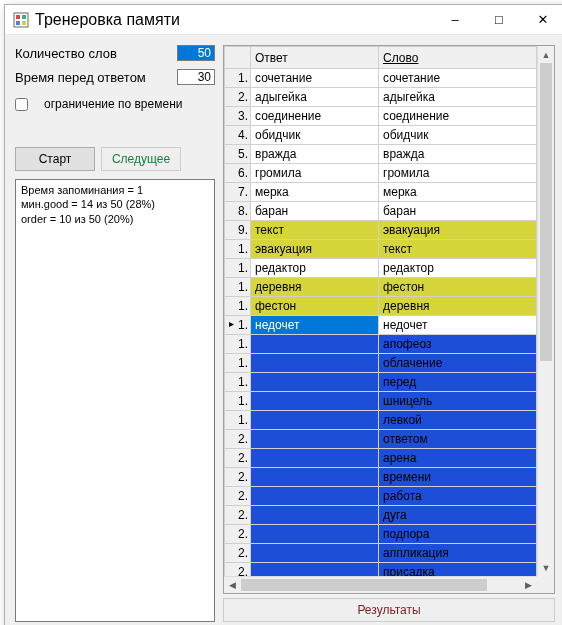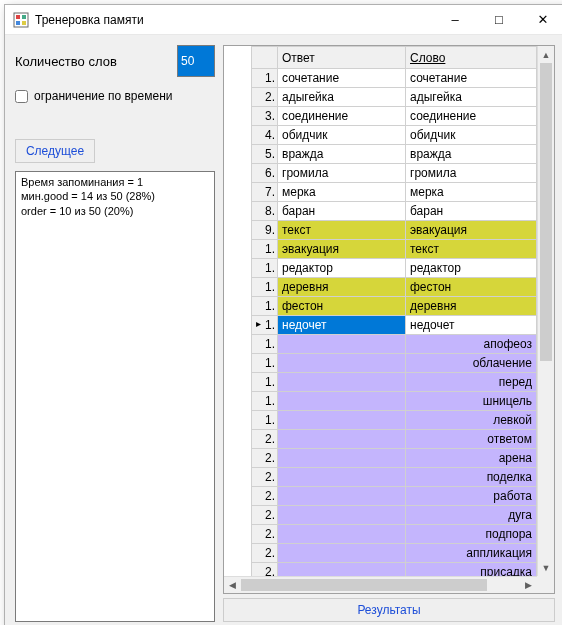--- a/index.html
+++ b/index.html
@@ -27,21 +27,21 @@
     align-items: center;
     padding: 0 0 0 8px;
     border-bottom: 1px solid #e8e8e8;
   }
   .titlebar .icon {
     width: 16px; height: 16px;
     margin-right: 6px;
     display: inline-flex;
     align-items: center; justify-content: center;
   }
-  .titlebar .title { flex: 1; font-size: 12px; }
+  .titlebar .title { flex: 1; font-size: 16px; }
   .titlebar .btns { display: flex; }
   .titlebar .btns div {
     width: 44px; height: 30px;
     display: flex; align-items: center; justify-content: center;
     font-size: 13px;
     font-family: "Segoe UI Symbol", sans-serif;
   }
   .content {
     flex: 1;
     display: flex;
@@ -56,43 +56,44 @@
     gap: 8px;
   }
   .form-row {
     display: flex;
     align-items: center;
     justify-content: space-between;
   }
   .form-row label { font-size: 13px; }
   .form-row input[type=text] {
     width: 38px;
-    height: 32px;
+    height: 16px;
     font-size: 12px;
     border: 1px solid #7a7a7a;
     padding: 1px 3px;
+    text-align: right;
   }
   .sel { background: #0078d7; color: #fff; }
   .chk-row {
-    display: flex; align-items: center; gap: 6px;
+    display: flex; align-items: center; gap: 16px;
     margin-top: 4px;
   }
   .chk-row input { width: 13px; height: 13px; margin:0; }
   .buttons-row {
     display: flex; gap: 6px;
     margin-top: 28px;
   }
   .buttons-row button {
     width: 80px; height: 24px;
     font-size: 12px;
     background: #e1e1e1;
     border: 1px solid #adadad;
   }
   .buttons-row button:disabled {
-    color: #1d4ed8;
+    color: #15803d;
     border-color: #ccc;
     background: #efefef;
   }
   .stats-box {
     flex: 1;
     background: #fff;
     border: 1px solid #7a7a7a;
     padding: 3px 5px;
     font-size: 11px;
     line-height: 1.3;
@@ -109,21 +110,20 @@
     flex: 1;
     border: 1px solid #a0a0a0;
     background: #fff;
     position: relative;
     overflow: hidden;
   }
   .grid-scroll {
     position: absolute;
     inset: 0 17px 17px 0;
     overflow: hidden;
-    padding-left: 27px;
   }
   table.grid {
     border-collapse: collapse;
     width: 100%;
     table-layout: fixed;
     font-size: 12px;
   }
   table.grid th, table.grid td {
     border: 1px solid #d0d0d0;
     padding: 0 4px;
@@ -140,21 +140,21 @@
   table.grid th.rowhdr, table.grid td.rowhdr {
     width: 26px;
     background: #f0f0f0;
     text-align: right;
     padding-right: 2px;
     position: relative;
   }
   .col-answer { width: 128px; }
   .col-word { width: auto; text-decoration: underline; }
   .row-yellow td.cell { background: #d6d63a; }
-  .row-red td.cell { background: #c4b5fd; text-align: right; }
+  .row-red td.cell { background: #1d4ed8; }
   .row-blue td.cell-a { background: #0078d7; color:#fff; }
   .row-blue td.cell-w { background: #fff; }
   .cur-arrow::before {
     content: "▸";
     position: absolute;
     left: 4px;
     color: #000;
     font-size: 10px;
   }
   .vscroll {
@@ -188,21 +188,21 @@
   .hscroll .sb-thumb { top:2px; bottom:2px; left:0; width:88%; }
   .corner {
     position:absolute; right:0; bottom:0; width:17px; height:17px;
     background:#f0f0f0;
   }
   .results-btn {
     margin-top: 4px;
     height: 24px;
     border: 1px solid #ccc;
     background: #efefef;
-    color: #1d4ed8;
+    color: #7f1d1d;
     font-size: 12px;
   }
 </style>
 </head>
 <body>
 
 <div class="window">
   <div class="titlebar">
     <span class="icon">
       <svg width="16" height="16" viewBox="0 0 16 16">
@@ -221,26 +221,31 @@
     </div>
   </div>
 
   <div class="content">
 
     <div class="left-panel">
       <div class="form-row">
         <label>Количество слов</label>
         <input type="text" class="sel" value="50" style="">
       </div>
+      <div class="form-row">
+        <label>Время перед ответом</label>
+        <input type="text" value="30" style="">
+      </div>
       <div class="chk-row">
         <input type="checkbox" style="">
         <label>ограничение по времени</label>
       </div>
 
       <div class="buttons-row">
+        <button>Старт</button>
         <button disabled="">Следущее</button>
       </div>
 
       <div class="stats-box">Время запоминания = 1
 мин.good = 14 из 50 (28%)
 order = 10 из 50 (20%)</div>
     </div>
 
     <div class="right-panel">
       <div class="grid-wrapper">
@@ -355,21 +360,21 @@
                   <td class="cell cell-w">ответом</td>
                 </tr>
                 <tr class="row-red">
                   <td class="rowhdr">2.</td>
                   <td class="cell cell-a"></td>
                   <td class="cell cell-w">арена</td>
                 </tr>
                 <tr class="row-red">
                   <td class="rowhdr">2.</td>
                   <td class="cell cell-a"></td>
-                  <td class="cell cell-w">поделка</td>
+                  <td class="cell cell-w">времени</td>
                 </tr>
                 <tr class="row-red">
                   <td class="rowhdr">2.</td>
                   <td class="cell cell-a"></td>
                   <td class="cell cell-w">работа</td>
                 </tr>
                 <tr class="row-red">
                   <td class="rowhdr">2.</td>
                   <td class="cell cell-a"></td>
                   <td class="cell cell-w">дуга</td>

